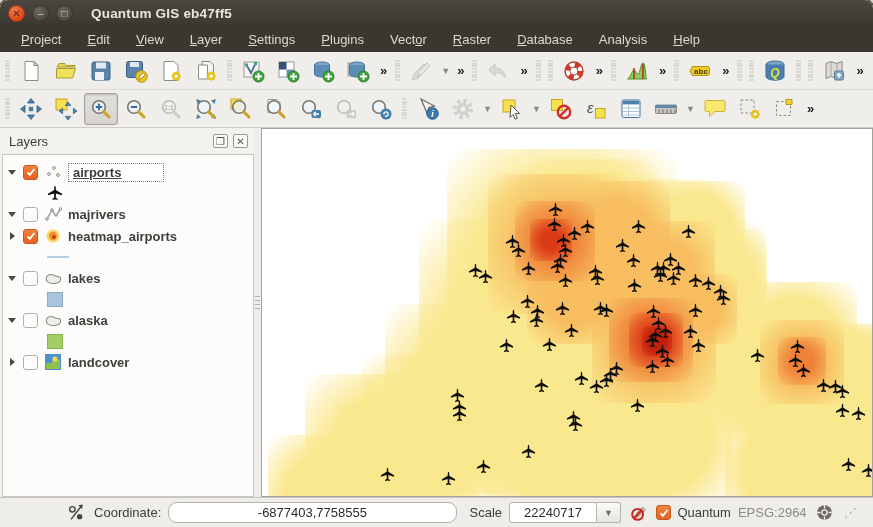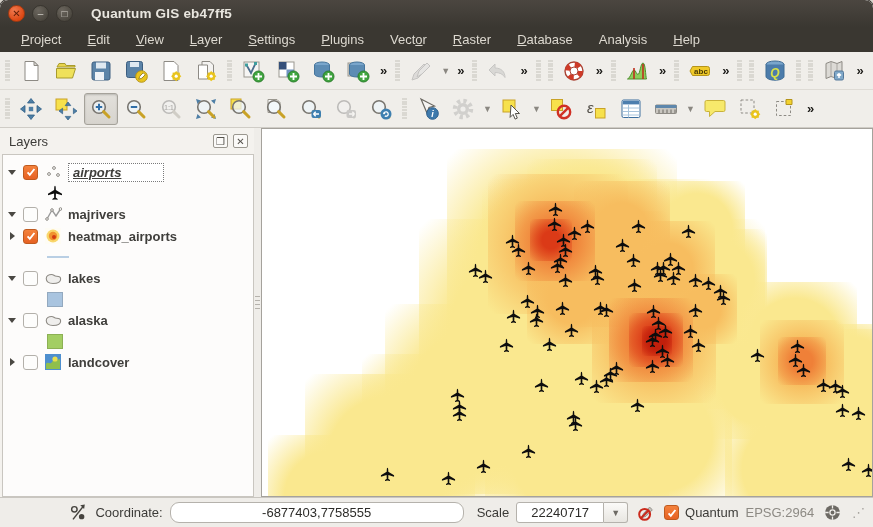--- a/index.html
+++ b/index.html
@@ -47,33 +47,33 @@
   .tree { flex:1; background:#fdfcfb; border:1px solid #c9c6c0; margin:0 0 0 2px; padding:6px 0 0 4px; overflow:hidden; }
   .trow { display:flex; align-items:center; height:22px; gap:6px; }
   .trow .expander { width:10px; display:flex; justify-content:center; }
   .exp-down { width:0; height:0; border-left:4px solid transparent; border-right:4px solid transparent; border-top:5px solid #4a4843; }
   .exp-right { width:0; height:0; border-top:4px solid transparent; border-bottom:4px solid transparent; border-left:5px solid #4a4843; }
   .cb { width:15px; height:15px; border-radius:3px; flex:0 0 auto; display:flex; align-items:center; justify-content:center; }
   .cb.on { background:linear-gradient(#f4823c,#e66123); border:1px solid #bf5a1e; }
   .cb.off { background:#fdfdfc; border:1px solid #b3b0aa; }
   .lsym { width:18px; height:16px; flex:0 0 auto; display:flex; align-items:center; justify-content:center; }
   .lname { font-size:13px; font-weight:bold; color:#3f3e3b; white-space:nowrap; }
-  .lname.selected { border:1px dotted #7a7a7a; background:#fff; padding:1px 42px 1px 4px; text-decoration:underline;font-style:italic; }
+  .lname.selected { border:1px dotted #7a7a7a; background:#fff; padding:1px 42px 1px 4px; text-decoration:underline; }
   .tchild { display:flex; align-items:center; height:20px; padding-left:40px; }
   .splitter { width:7px; background:#efede9; position:relative; }
   .splitter::after { content:""; position:absolute; left:1px; top:168px; width:5px; height:14px;
                      background:repeating-linear-gradient(#b5b2ac 0 1px, transparent 1px 4px); }
   .canvas { flex:1; position:relative; background:#fff; border:1px solid #a5a29c; overflow:hidden; }
   .blob { position:absolute; pointer-events:none; }
   .plane { position:absolute; width:15px; height:15px; margin:-7px 0 0 -7px; z-index:5; }
   .plane svg { width:15px; height:15px; display:block; }
 
   
   .statusbar { height:30px; background:#efede9; border-top:1px solid #c9c6c0; display:flex; align-items:center;
-               padding:0 8px 0 8px; font-size:13px; color:#3c3b38; gap:7px; }
+               padding:0 16px 0 8px; font-size:13px; color:#3c3b38; gap:7px; }
   .sb-spacer { width:52px; }
   .sb-iconbtn { width:22px; height:22px; display:flex; align-items:center; justify-content:center; border-radius:3px; }
   .sb-field { height:21px; background:#fff; border:1px solid #b5b2ac; border-radius:9px; font-size:13px; color:#2d2c29;
               display:flex; align-items:center; justify-content:center; }
   .coord-field { width:296px; }
   .scale-wrap { display:flex; align-items:stretch; height:21px; }
   .scale-field { width:88px; border-radius:3px 0 0 3px; overflow:hidden; }
   .scale-dd { width:24px; background:linear-gradient(#fbfaf8,#e8e6e1); border:1px solid #b5b2ac; border-left:none;
               border-radius:0 3px 3px 0; color:#6d6a64; font-size:9px; display:flex; align-items:center; justify-content:center; }
   .render-wrap { display:flex; align-items:center; gap:6px; }

